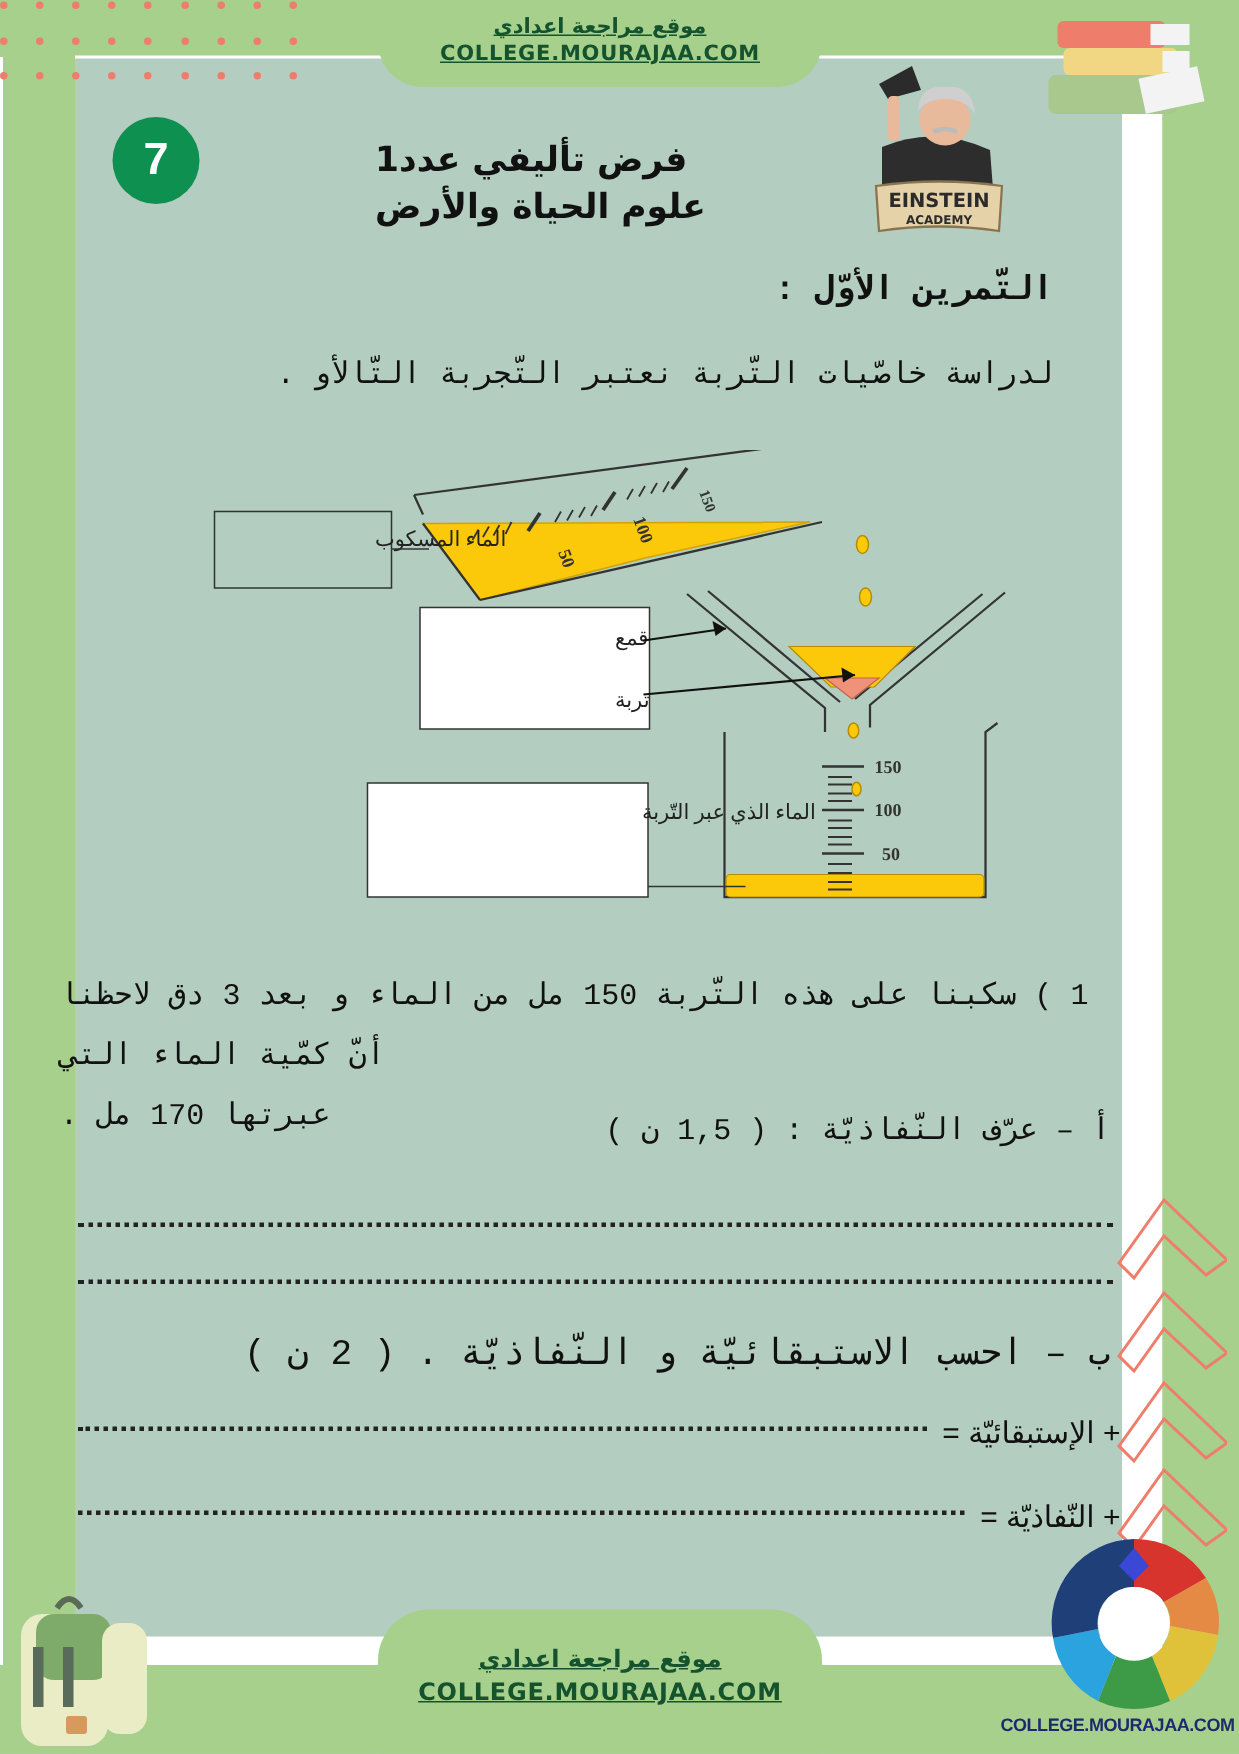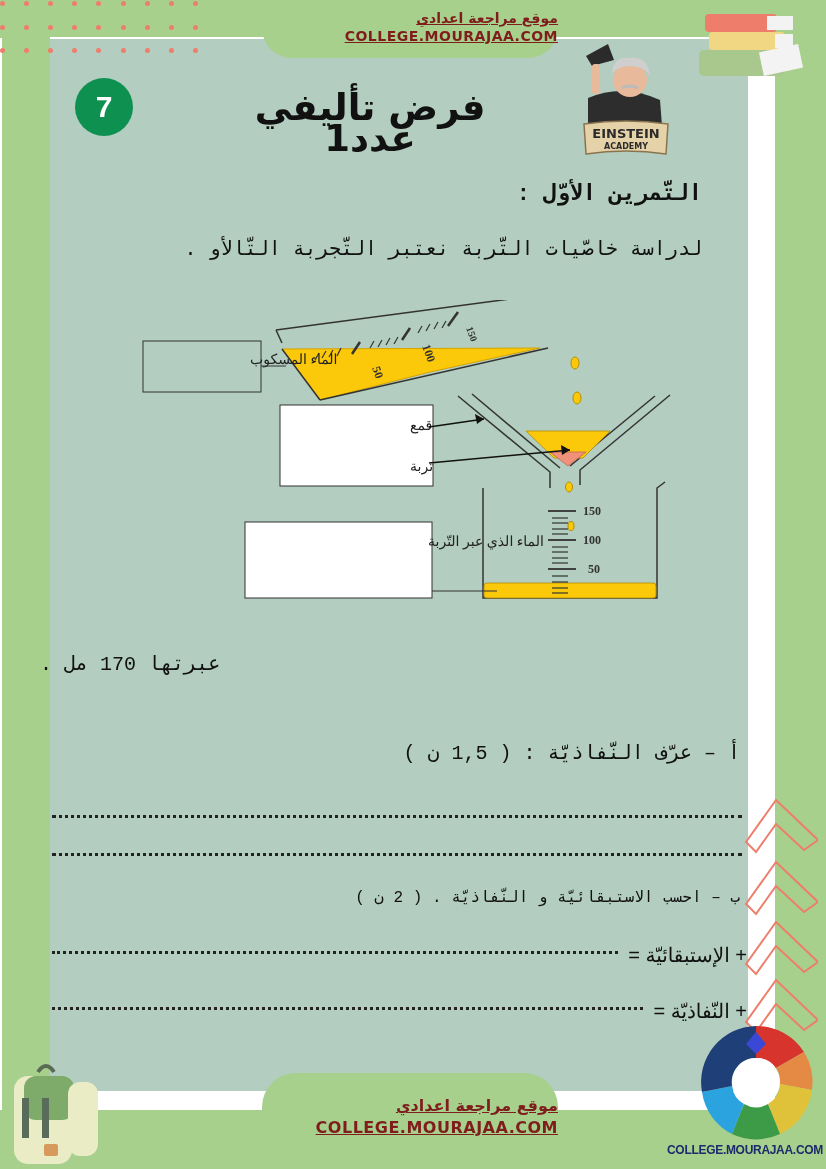--- a/index.html
+++ b/index.html
@@ -14,52 +14,52 @@
   .left-white { position: absolute; left: 0; top: 38px; width: 2px; height: 1080px; background: #fff; }
   .white-frame { position: absolute; left: 50px; top: 37px; width: 725px; height: 1075px; background: #ffffff; }
   .sage-panel { position: absolute; left: 50px; top: 39px; width: 698px; height: 1052px; background: #b3cdc0; }
   .right-strip { position: absolute; left: 775px; top: 60px; width: 51px; height: 1060px; background: #a6d08b; }
   .bottom-band { position: absolute; left: 0; top: 1110px; width: 826px; height: 59px; background: #a6d08b; }
 
   .dots { position: absolute; left: 0; top: 0; width: 200px; height: 55px; }
   .dots span { position: absolute; width: 5px; height: 5px; border-radius: 50%; background: #ee7e6b; }
 
   .url-tab {
-    position: absolute; left: 262px; width: 296px; background: #a6d08b;
-    text-align: right; color: #7f1d1d; font-weight: bold;
+    position: absolute; left: 252px; width: 296px; background: #a6d08b;
+    text-align: center; color: #14532d; font-weight: bold;
   }
   .url-tab.top { top: 0; height: 58px; border-radius: 0 0 30px 30px; padding-top: 9px; }
   .url-tab.bottom { top: 1073px; height: 96px; border-radius: 34px 34px 0 0; padding-top: 22px; }
   .url-tab .ar { display: block; font-size: 14px; text-decoration: underline; line-height: 18px; }
   .url-tab .en { display: block; font-size: 14px; text-decoration: underline; line-height: 18px; letter-spacing: 0.5px; }
   .url-tab.bottom .ar, .url-tab.bottom .en { font-size: 16px; line-height: 22px; }
 
   .num-badge {
     position: absolute; left: 75px; top: 78px; width: 58px; height: 58px; border-radius: 50%;
     background: #0e9150; color: #fff; font-weight: bold; font-size: 30px;
     display: flex; align-items: center; justify-content: center; font-family: "Liberation Sans", sans-serif;
   }
   .title {
-    position: absolute; left: 250px; top: 92px; width: 240px; text-align: center; direction: rtl;
-    font-weight: bold; font-size: 37px; line-height: 31px; color: #111; font-family: "DejaVu Sans", sans-serif;
+    position: absolute; left: 250px; top: 92px; width: 240px; text-align: left; direction: rtl;
+    font-weight: bold; font-size: 23px; line-height: 31px; color: #111; font-family: "DejaVu Sans", sans-serif;
   }
 
   .einstein { position: absolute; left: 578px; top: 38px; width: 95px; height: 122px; }
   .books { position: absolute; left: 695px; top: 12px; width: 108px; height: 66px; }
 
   .rtl { direction: rtl; text-align: left; position: absolute; font-family: Liberation Mono, monospace; }
   .ex-title { right: 124px; top: 180px; font-size: 22px; font-weight: bold; }
   .intro { right: 124px; top: 236px; font-size: 20px; }
 
   .diagram { position: absolute; left: 130px; top: 300px; width: 545px; height: 310px; }
 
   .q1 { right: 86px; top: 645px; width: 700px; font-size: 20px; line-height: 40px; }
   .qa { right: 86px; top: 740px; font-size: 20px; }
   .dotline { position: absolute; left: 52px; width: 690px; border-top: 3px dotted #222; height: 0; }
-  .qb { right: 86px; top: 887px; font-size: 16px; }
+  .qb { right: 86px; top: 887px; font-size: 24px; }
   .ans { position: absolute; left: 52px; width: 695px; height: 30px; display: flex; direction: rtl; align-items: center; font-family: "Liberation Sans", sans-serif; font-size: 20px; }
   .ans .lbl { white-space: nowrap; padding-left: 10px; }
   .ans .fill { flex: 1; border-bottom: 3px dotted #222; margin-bottom: 6px; }
 
   .chevrons { position: absolute; left: 718px; top: 790px; width: 100px; height: 250px; }
   .backpack { position: absolute; left: 8px; top: 1058px; width: 100px; height: 108px; }
   .wheel { position: absolute; left: 696px; top: 1022px; width: 120px; height: 120px; }
   .brand-url { position: absolute; left: 664px; top: 1143px; width: 162px; text-align: center; font-family: "Liberation Sans", sans-serif; font-weight: bold; font-size: 12px; color: #1d2a6b; letter-spacing: -0.3px; }
 </style>
 </head>
@@ -104,20 +104,21 @@
 
 <div class="url-tab top">
   <span class="ar">موقع مراجعة اعدادي</span>
   <span class="en">COLLEGE.MOURAJAA.COM</span>
 </div>
 
 <div class="num-badge">7</div>
 
 <div class="title">
   <div>فرض تأليفي عدد1</div>
+  <div>علوم الحياة والأرض</div>
 </div>
 
 <svg class="einstein" viewBox="0 0 95 122">
   <path d="M8 18 L30 6 L36 22 L14 28 Z" fill="#2b2b2b"></path>
   <rect x="14" y="26" width="8" height="30" rx="3" fill="#e8b99a"></rect>
   <path d="M10 60 Q45 45 82 62 L84 88 L10 88 Z" fill="#2d2d2d"></path>
   <circle cx="52" cy="42" r="17" fill="#e8b99a"></circle>
   <path d="M34 36 Q35 18 52 20 Q70 18 72 38 Q66 28 52 28 Q40 28 34 36 Z" fill="#cfcfcf"></path>
   <path d="M44 50 Q52 46 60 50" stroke="#bbb" stroke-width="3" fill="none"></path>
   <path d="M6 86 Q48 80 90 86 L88 116 Q48 110 8 116 Z" fill="#e5d2a8" stroke="#8a7450" stroke-width="1.5"></path>
@@ -211,20 +212,21 @@
   <polygon points="354,119 345,114 347,124" fill="#111"></polygon>
   <line x1="299" y1="163" x2="440" y2="150" stroke="#111" stroke-width="1.5"></line>
   <polygon points="440,150 431,145 432,155" fill="#111"></polygon>
 
   <rect x="115" y="222" width="187" height="76" fill="#fff" stroke="#333" stroke-width="1"></rect>
   <text x="298" y="246" text-anchor="end" direction="rtl" font-family="Liberation Serif, serif" font-size="14" fill="#222">الماء الذي عبر التّربة</text>
   <line x1="302" y1="291" x2="367" y2="291" stroke="#333" stroke-width="1"></line>
 </svg>
 
 <div class="rtl q1">
+  <div>1 ) سكبنا على هذه التّربة 150 مل من الماء و بعد 3 دق لاحظنا أنّ كمّية الماء التي</div>
   <div>عبرتها 170 مل .</div>
 </div>
 
 <div class="rtl qa">أ – عرّف النّفاذيّة : ( 1,5 ن )</div>
 <div class="dotline" style="top:815px"></div>
 <div class="dotline" style="top:853px"></div>
 
 <div class="rtl qb">ب – احسب الاستبقائيّة و النّفاذيّة . ( 2 ن )</div>
 
 <div class="ans" style="top:940px">

